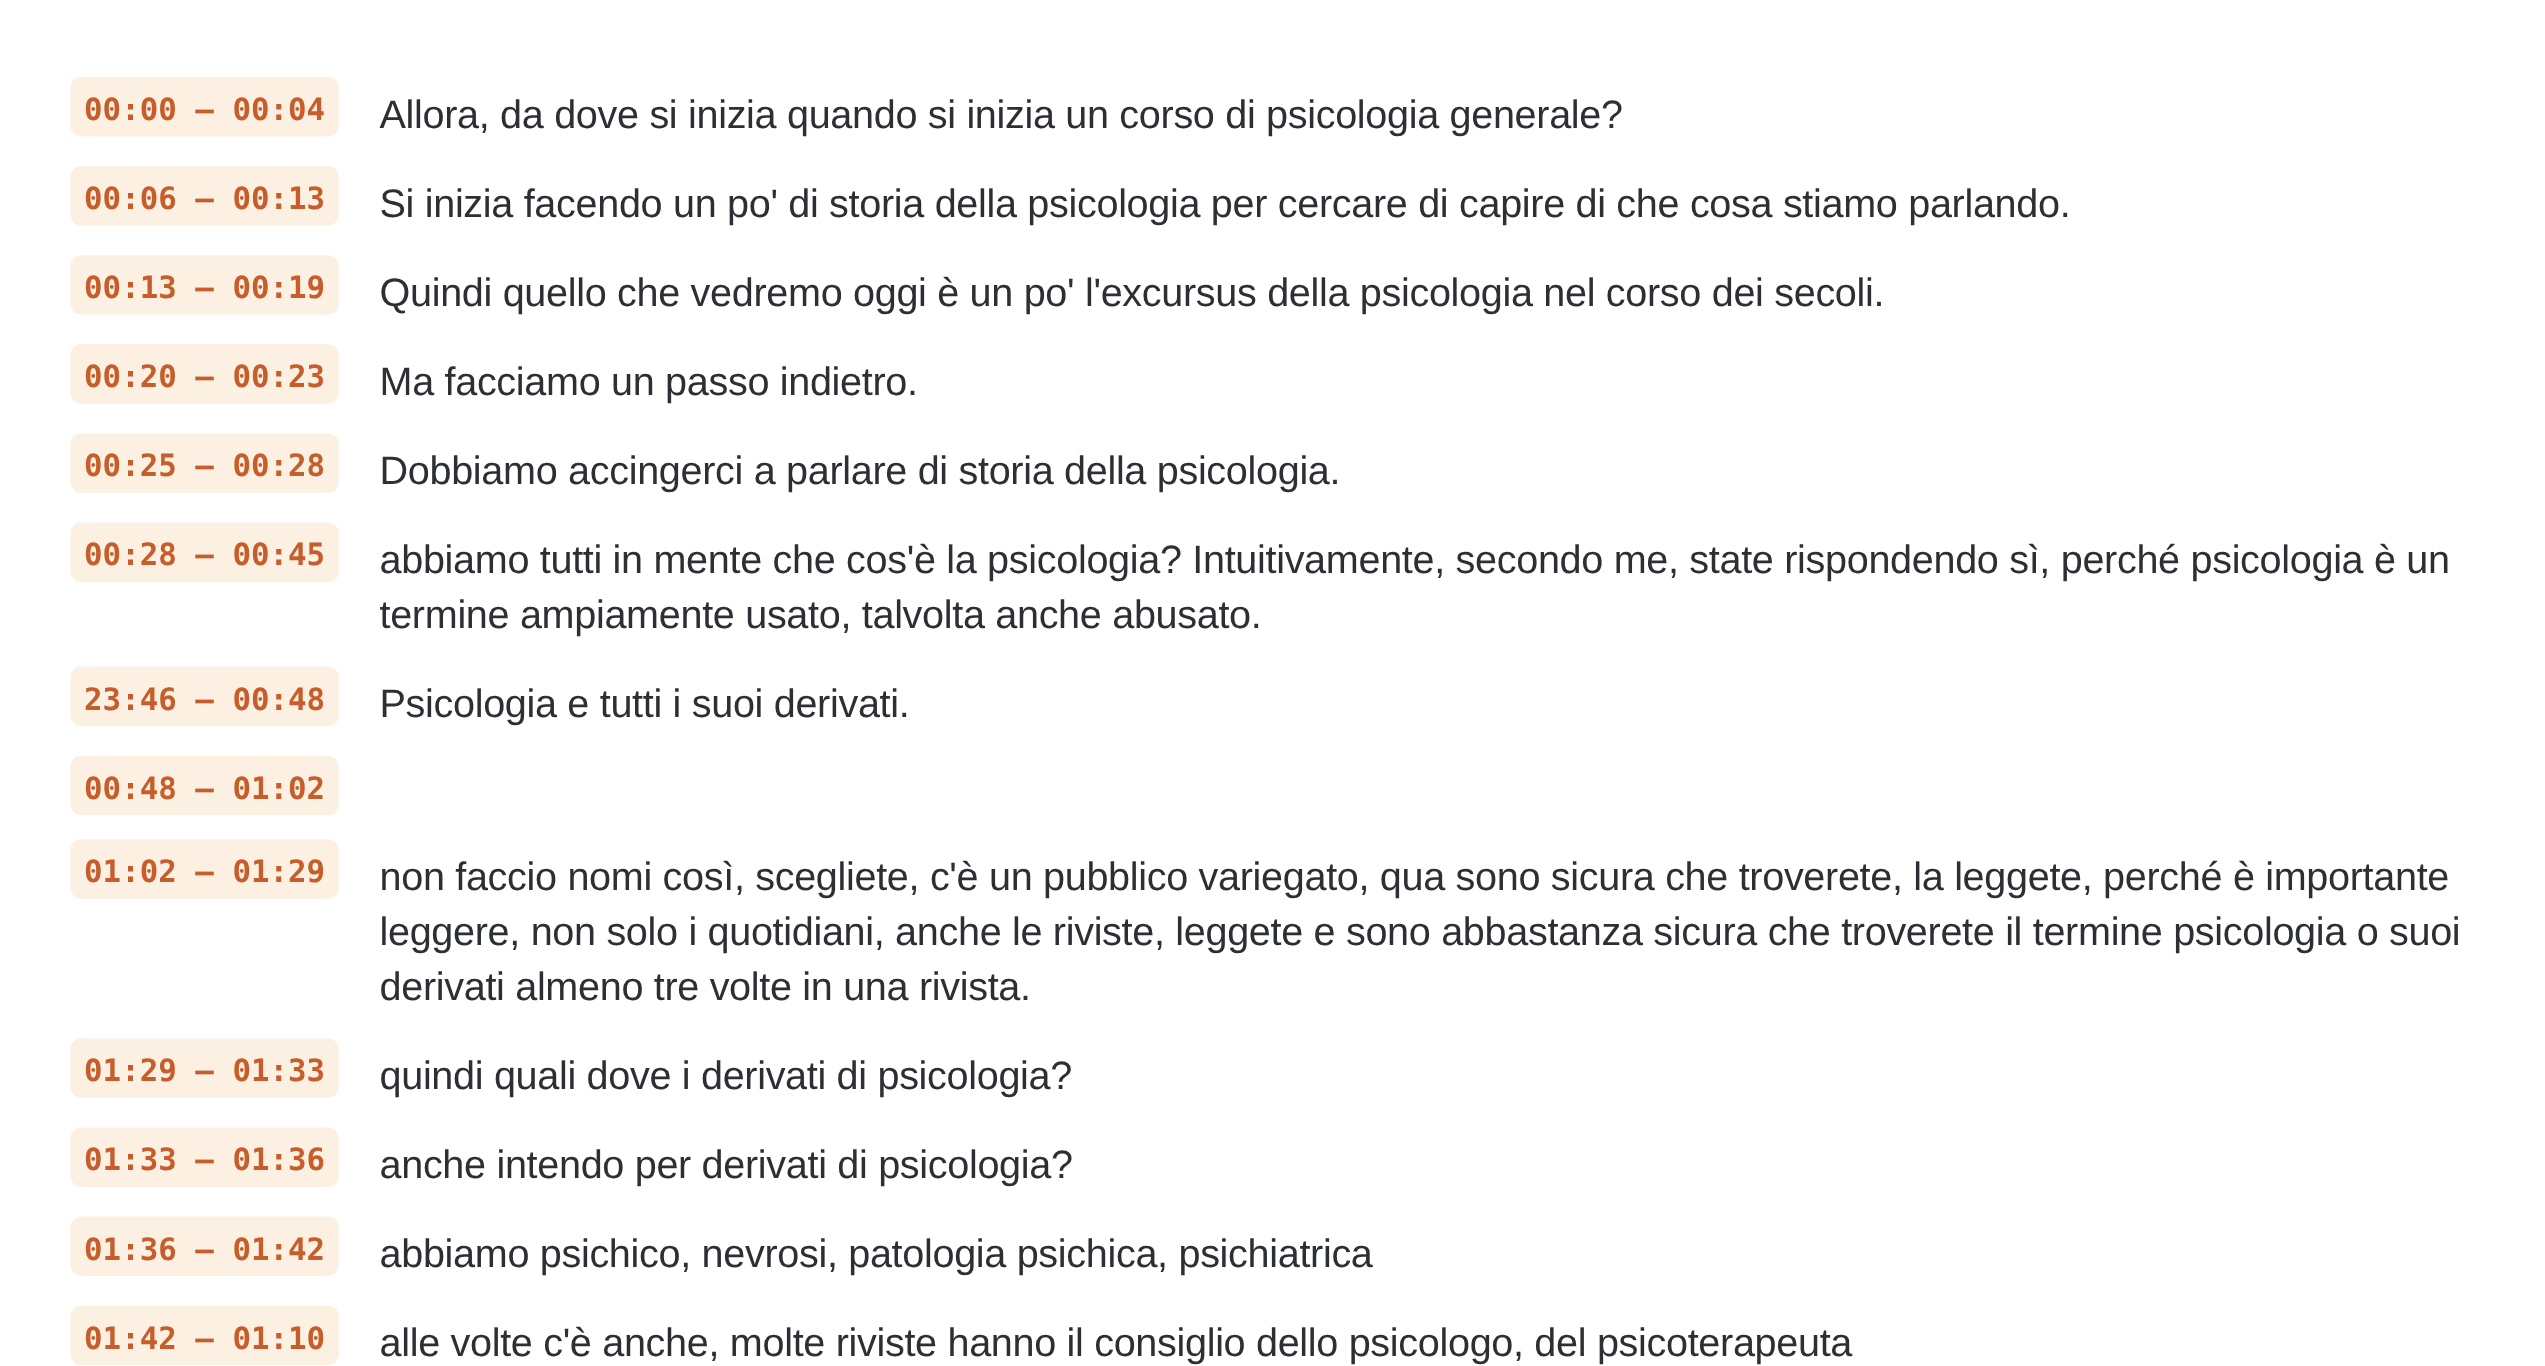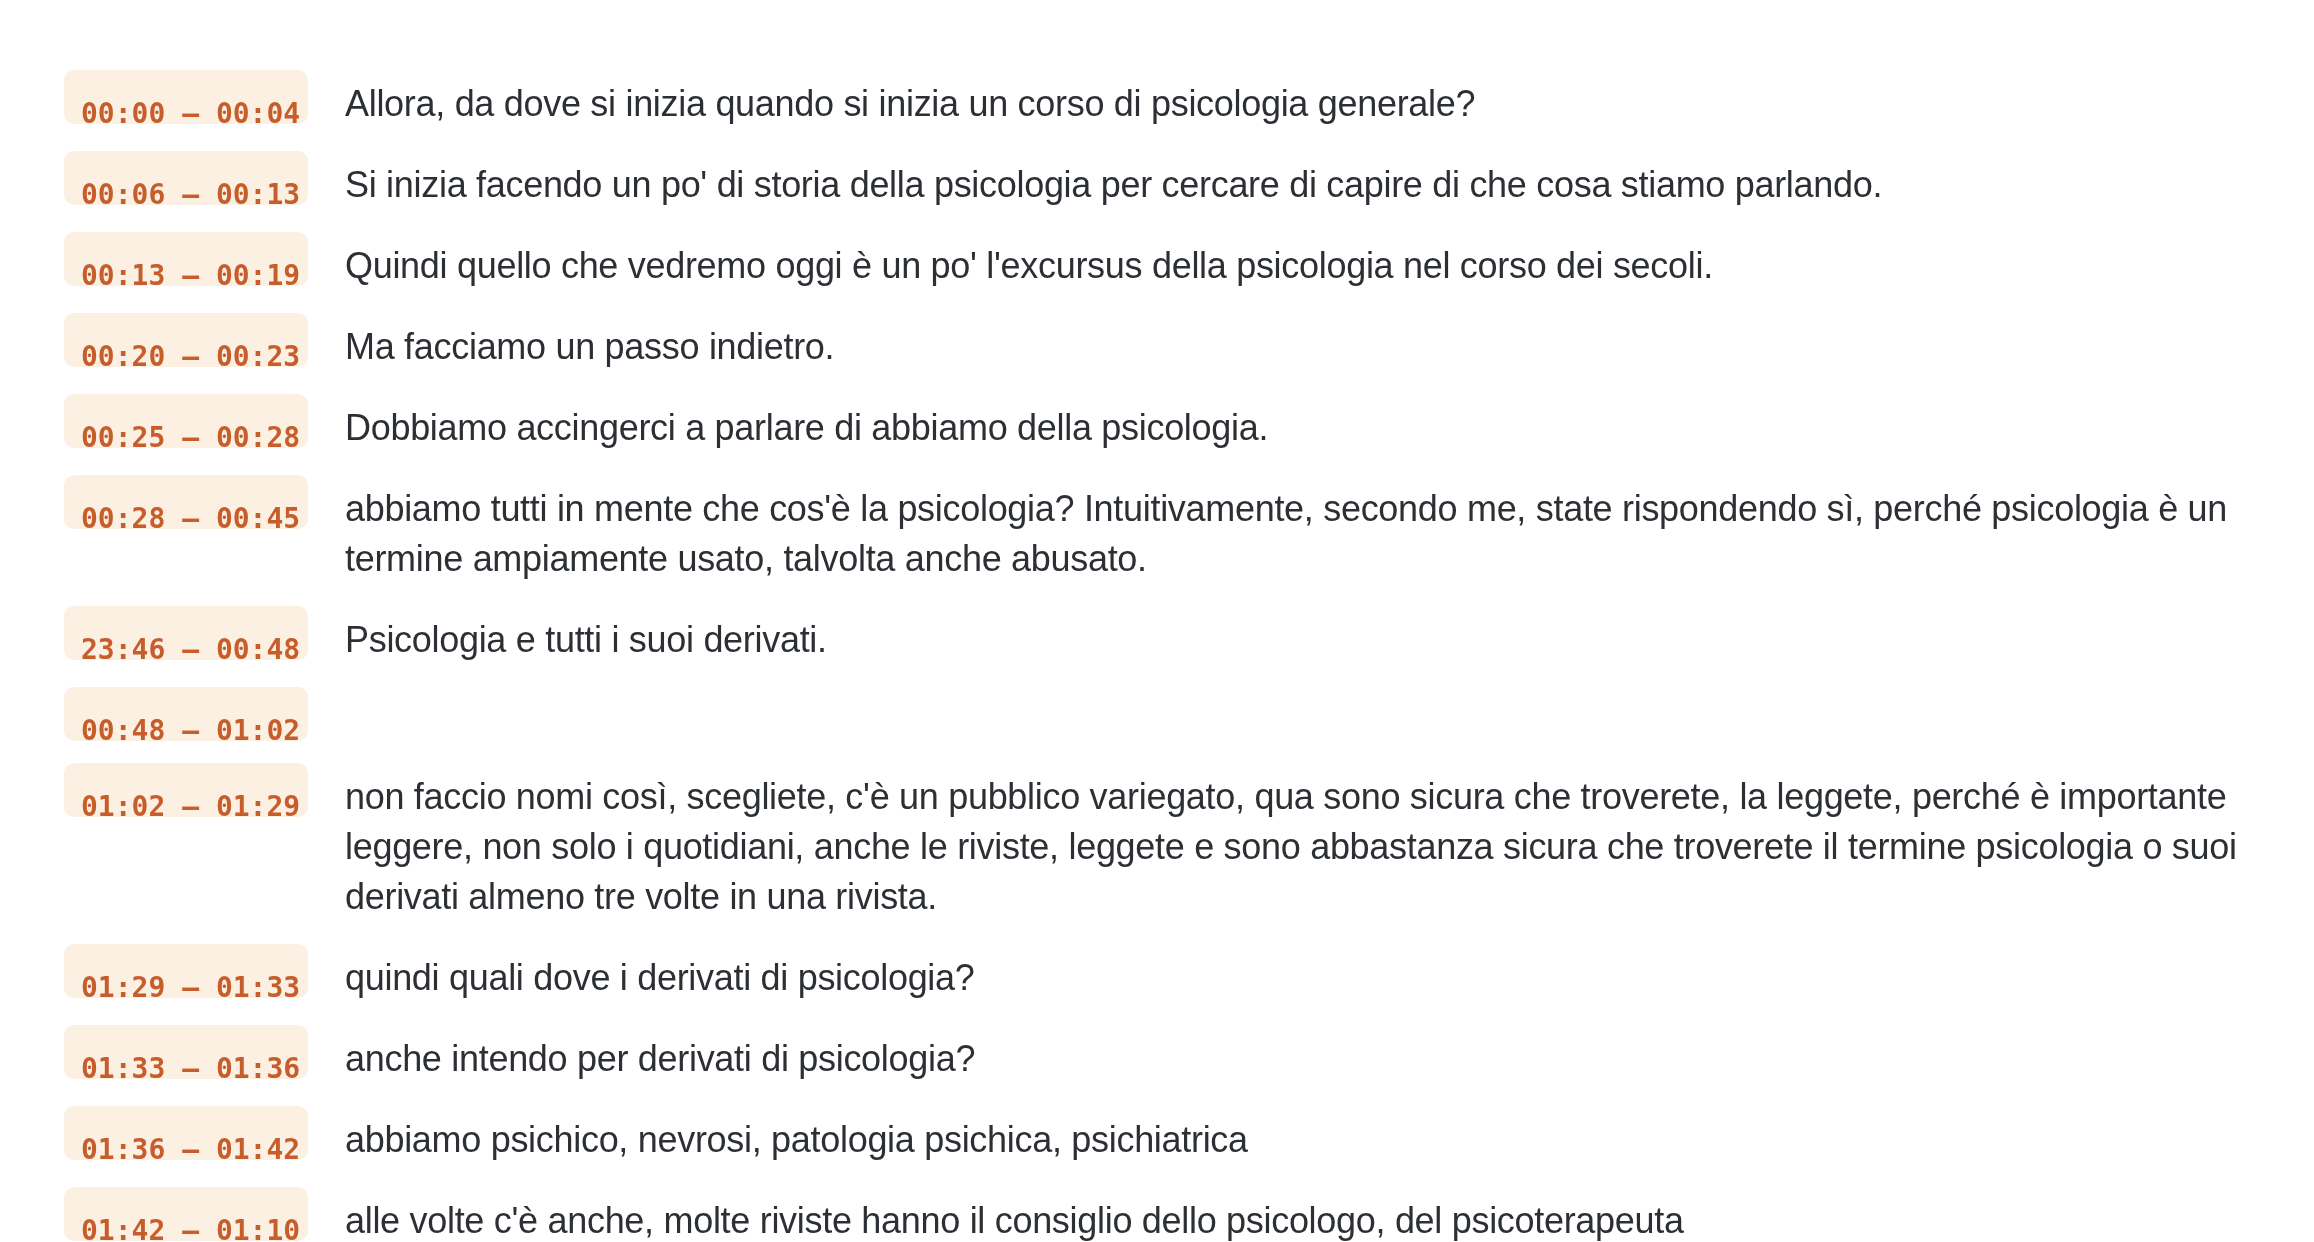--- a/index.html
+++ b/index.html
@@ -21,21 +21,21 @@
     display: flex;
     align-items: flex-start;
     margin-bottom: 22px;
   }
   .time-badge {
     flex: 0 0 244px;
     width: 244px;
     height: 54px;
     margin-right: 37px;
     border: 0;
-    padding: 17px;
+    padding: 3px;
     border-radius: 10px;
     background: var(--badge-bg, #FBF0E2);
     color: var(--badge-fg, #C65D2B);
     font-family: "DejaVu Sans Mono", monospace;
     font-size: 28px;
     font-weight: 600;
     line-height: 54px;
     text-align: center;
     cursor: pointer;
     white-space: nowrap;
@@ -79,21 +79,21 @@
     <button class="time-badge">
       <span>00:20</span><span> – </span><span>00:23</span>
     </button>
     <p class="seg-text">Ma facciamo un passo indietro.</p>
   </div>
 
   <div class="row">
     <button class="time-badge">
       <span>00:25</span><span> – </span><span>00:28</span>
     </button>
-    <p class="seg-text">Dobbiamo accingerci a parlare di abbiamo della psicologia.</p>
+    <p class="seg-text">Dobbiamo accingerci a parlare di storia della psicologia.</p>
   </div>
 
   <div class="row">
     <button class="time-badge">
       <span>00:28</span><span> – </span><span>00:45</span>
     </button>
     <p class="seg-text">abbiamo tutti in mente che cos'è la psicologia? Intuitivamente, secondo me, state rispondendo sì, perché psicologia è un termine ampiamente usato, talvolta anche abusato.</p>
   </div>
 
   <div class="row">

